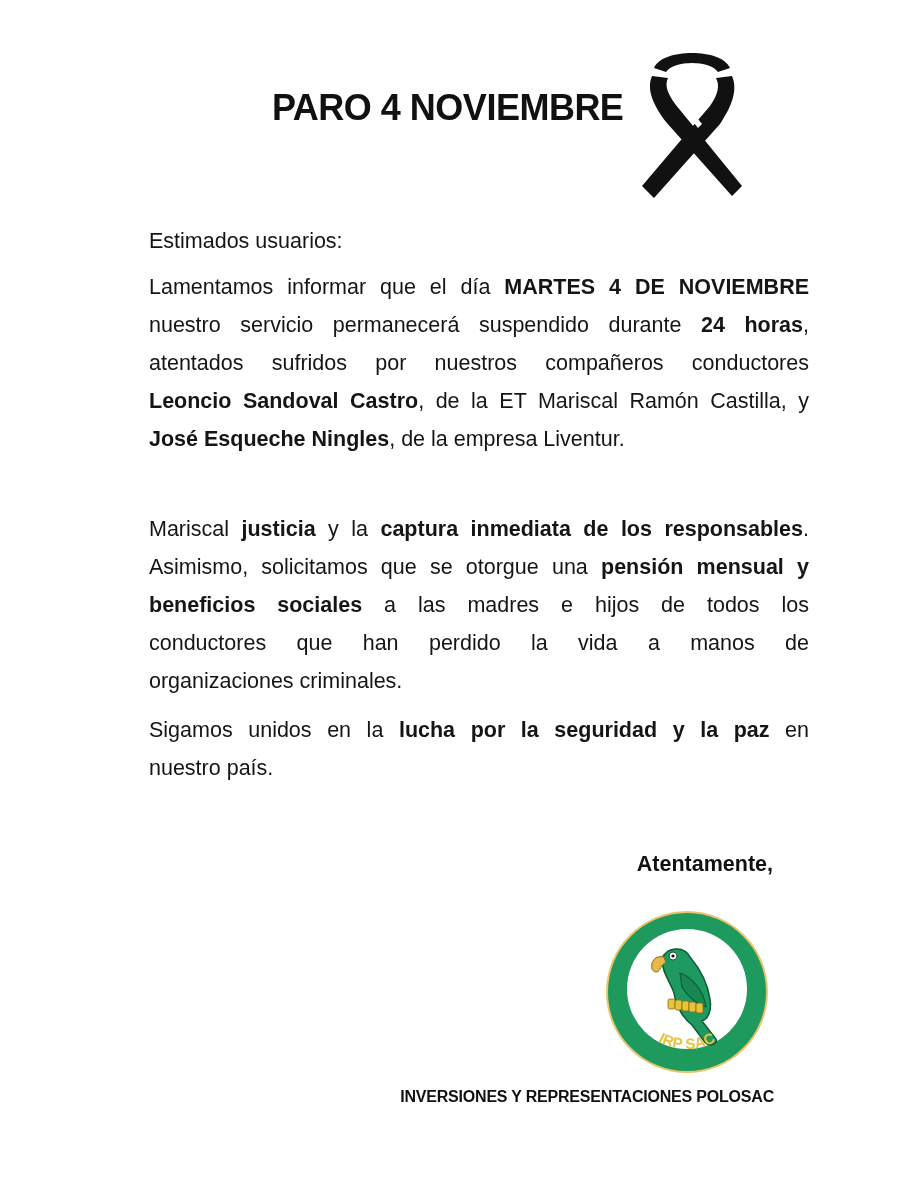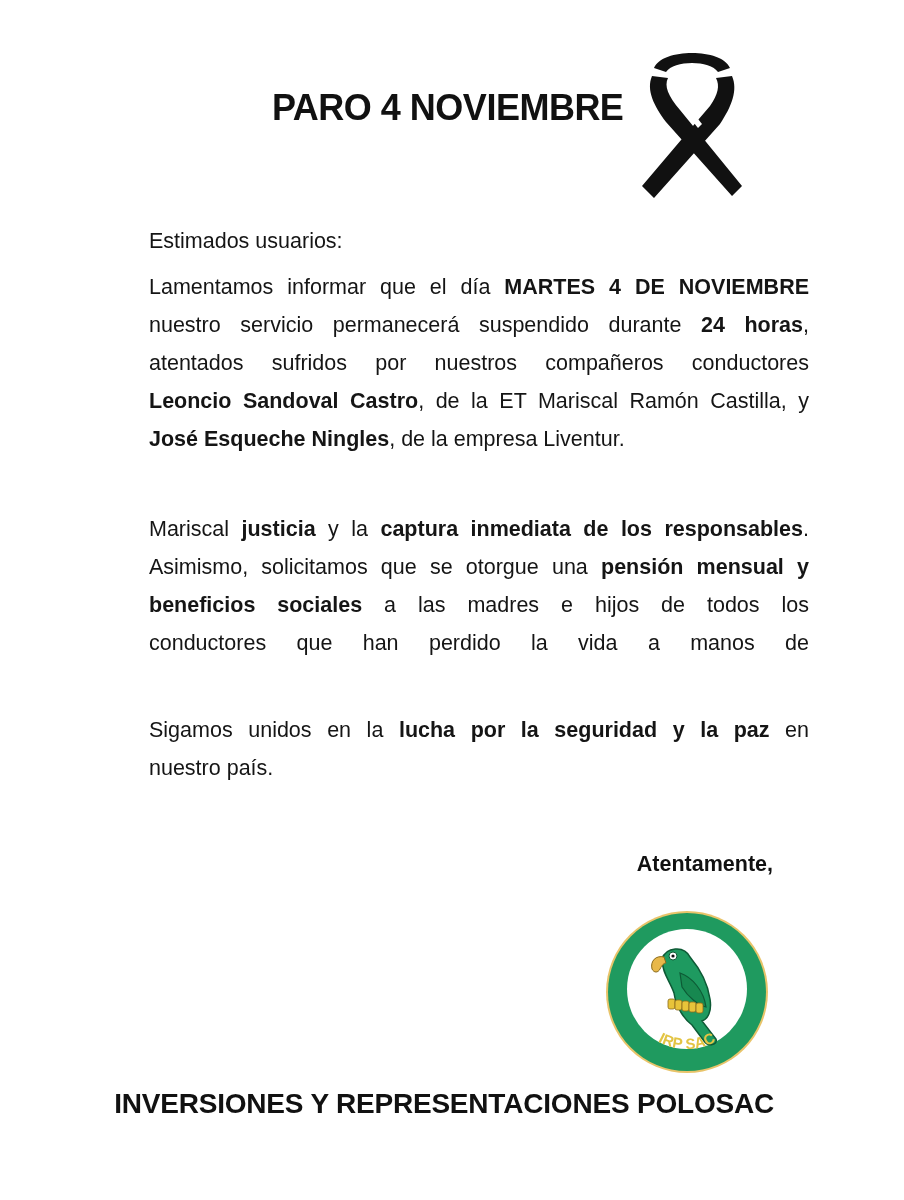--- a/index.html
+++ b/index.html
@@ -12,21 +12,21 @@
                line-height: 38px; color: #151515; margin-left: 36px; }
   .greeting { top: 222px; }
   .p1 { top: 268px; }
   .p2 { top: 510px; }
   .p3 { top: 711px; }
   .line { display: block; text-align: justify; text-align-last: justify; white-space: nowrap; }
   .line.last { text-align-last: left; }
   b { font-weight: bold; }
   .closing { position: absolute; right: 131px; top: 852px; font-size: 21.5px; font-weight: bold; }
   .logo { position: absolute; left: 604px; top: 907px; width: 166px; height: 170px; }
-  .company { position: absolute; right: 130px; top: 1088px; font-size: 28px; font-weight: bold;
+  .company { position: absolute; right: 130px; top: 1088px; font-size: 16px; font-weight: bold;
              white-space: nowrap; letter-spacing: -0.2px; }
 </style>
 </head>
 <body>
 
 <div class="title">PARO 4 NOVIEMBRE</div>
 
 <svg class="ribbon" viewBox="0 0 104 158">
 
   <path d="M14 28 C 22 8, 82 8, 90 28 L 78 32 C 70 20, 34 20, 26 32 Z" fill="#111"></path>
@@ -46,20 +46,21 @@
   <span class="line">atentados sufridos por nuestros compañeros conductores</span>
   <span class="line"><b>Leoncio Sandoval Castro</b><span>, de la ET Mariscal Ramón Castilla, y</span></span>
   <span class="line last"><b>José Esqueche Ningles</b><span>, de la empresa Liventur.</span></span>
 </div>
 
 <div class="body-text p2">
   <span class="line"><span>Mariscal </span><b>justicia</b><span> y la </span><b>captura inmediata de los responsables</b><span>.</span></span>
   <span class="line"><span>Asimismo, solicitamos que se otorgue una </span><b>pensión mensual y</b></span>
   <span class="line"><b>beneficios sociales</b><span> a las madres e hijos de todos los</span></span>
   <span class="line">conductores que han perdido la vida a manos de</span>
+  <span class="line last">organizaciones criminales.</span>
 </div>
 
 <div class="body-text p3">
   <span class="line"><span>Sigamos unidos en la </span><b>lucha por la seguridad y la paz</b><span> en</span></span>
   <span class="line last">nuestro país.</span>
 </div>
 
 <div class="closing">Atentamente,</div>
 
 <svg class="logo" viewBox="0 0 166 170">

